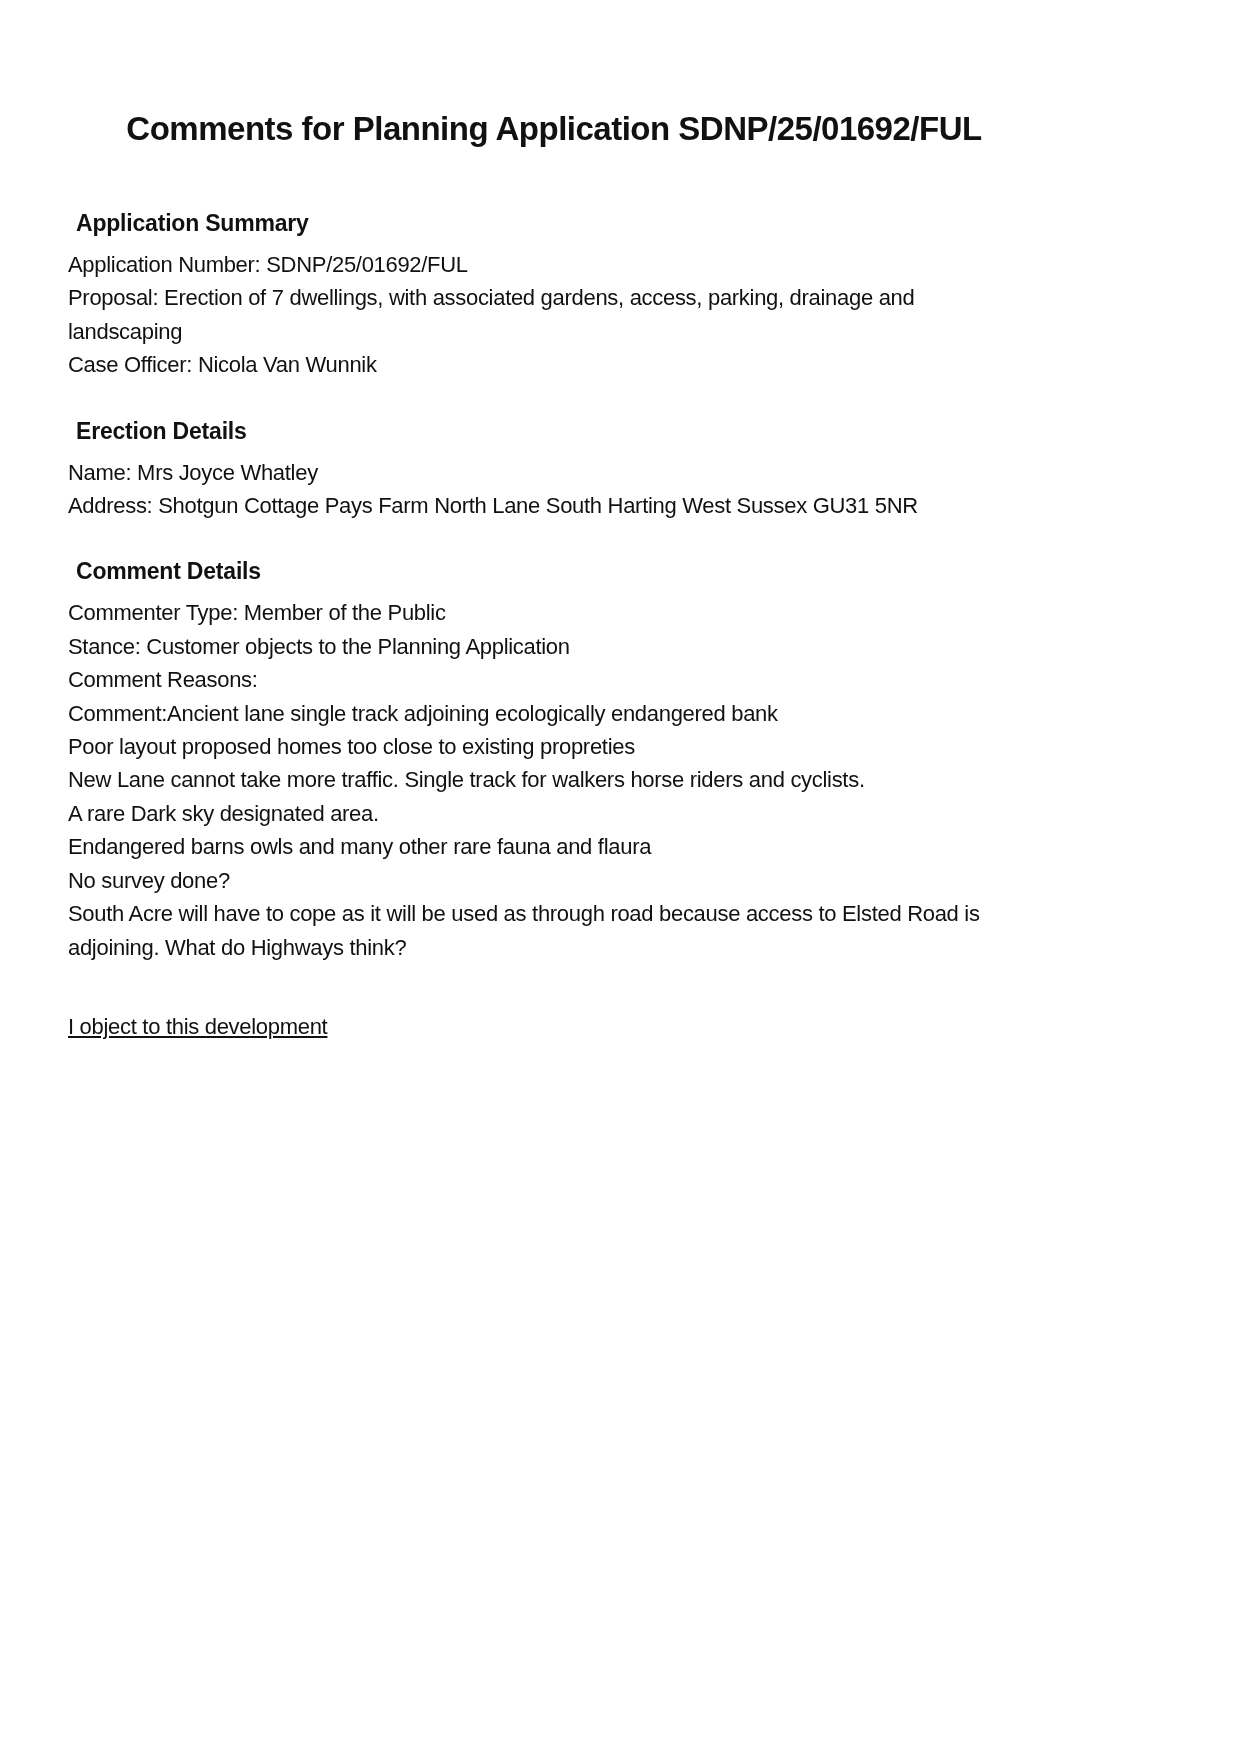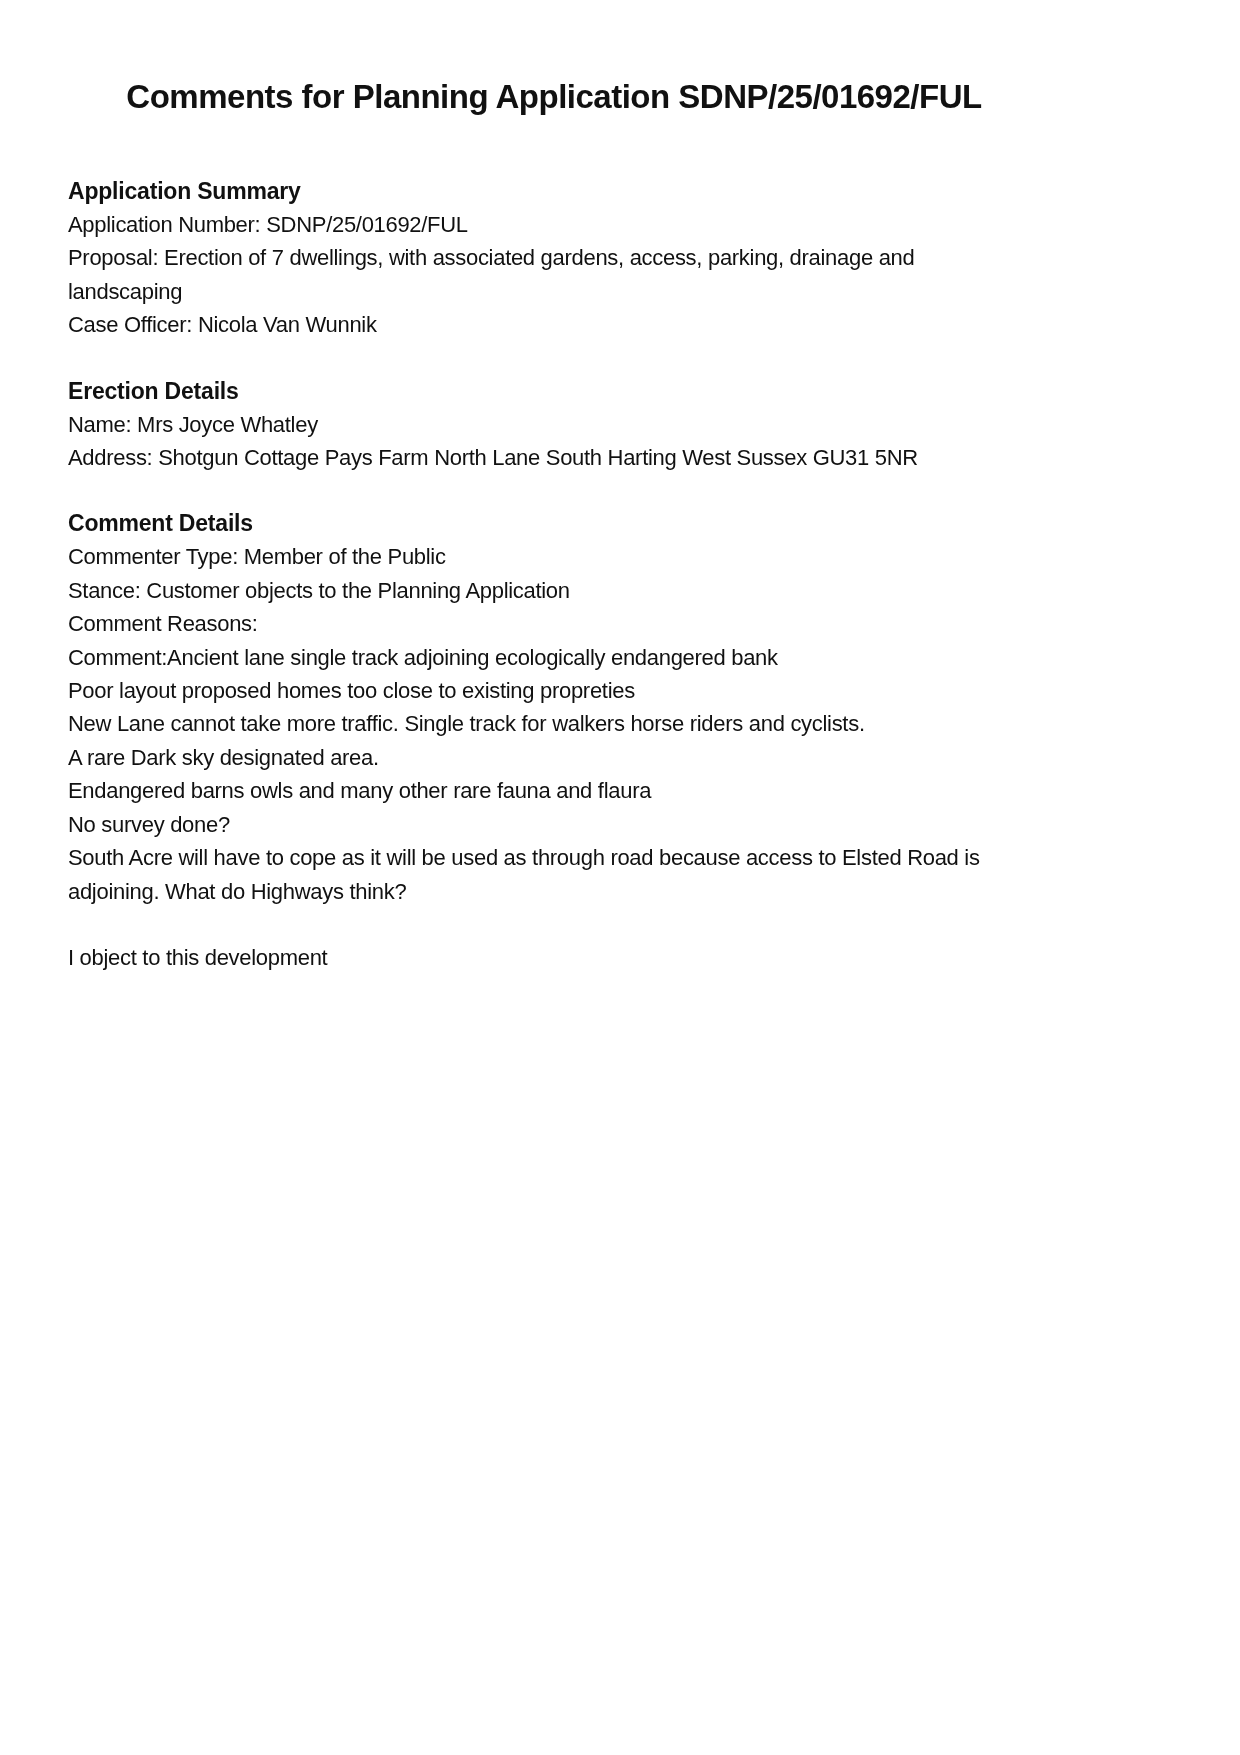--- a/index.html
+++ b/index.html
@@ -11,49 +11,50 @@
     height: 1755px;
     background: #ffffff;
     color: #111111;
     font-family: "Liberation Sans", sans-serif;
     overflow: hidden;
   }
   .page {
     box-sizing: border-box;
     width: 1240px;
     height: 1755px;
-    padding: 76px 200px 0 68px;
+    padding: 108px 200px 0 68px;
   }
   .title {
     font-size: 33px;
     line-height: 42px;
     font-weight: 700;
     text-align: center;
     letter-spacing: -0.5px;
     margin: 0 0 57px 0;
   }
   .doc-section {
     margin: 0 0 33px 0;
   }
   .section-heading {
     font-size: 23px;
     line-height: 33px;
     font-weight: 700;
     letter-spacing: -0.2px;
-    margin: 0;
+    margin: 8px;
   }
   .line {
     font-size: 22px;
     line-height: 33.4px;
     letter-spacing: -0.3px;
     margin: 0;
     white-space: nowrap;
   }
   .closing {
-    margin-top: 33px;
+    margin-top: 46px;
+    text-decoration: underline;
   }
 </style>
 </head>
 <body>
 
 <div class="page">
 
   <h1 class="title">Comments for Planning Application SDNP/25/01692/FUL</h1>
 
   <section class="doc-section">

